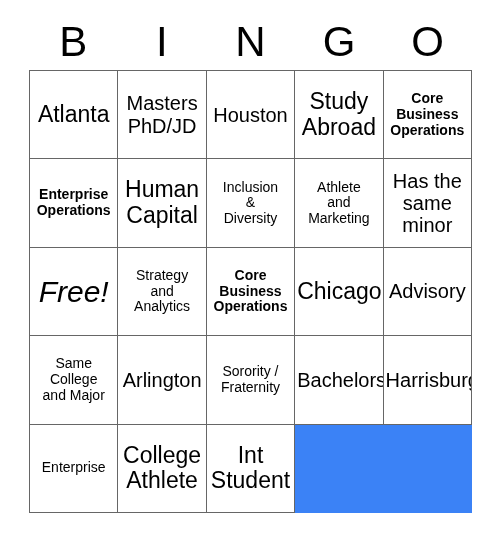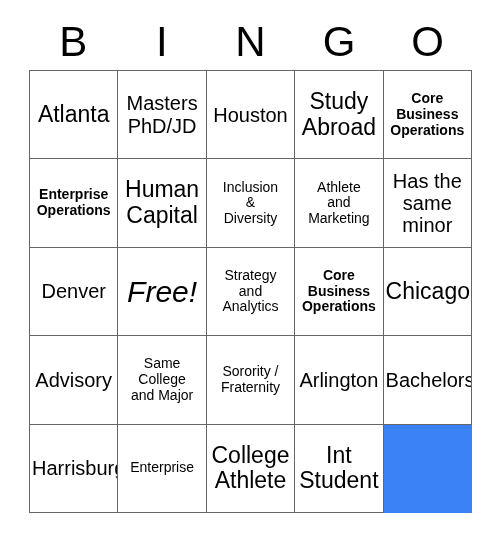--- a/index.html
+++ b/index.html
@@ -138,23 +138,20 @@
         <span class="cell-text fs-sm">Athlete
 and
 Marketing</span>
       </div>
       <div class="bingo-cell">
         <span class="cell-text fs-md">Has the
 same
 minor</span>
       </div>
       <div class="bingo-cell">
-        <span class="cell-text fs-md">Denver</span>
-      </div>
-      <div class="bingo-cell">
         <span class="cell-text fs-free">Free!</span>
       </div>
       <div class="bingo-cell">
         <span class="cell-text fs-sm">Strategy
 and
 Analytics</span>
       </div>
       <div class="bingo-cell">
         <span class="cell-text fs-xs">Core
 Business
@@ -165,25 +162,25 @@
       </div>
       <div class="bingo-cell">
         <span class="cell-text fs-md">Advisory</span>
       </div>
       <div class="bingo-cell">
         <span class="cell-text fs-sm">Same
 College
 and Major</span>
       </div>
       <div class="bingo-cell">
+        <span class="cell-text fs-md">Arlington</span>
+      </div>
+      <div class="bingo-cell">
         <span class="cell-text fs-sm">Sorority /
 Fraternity</span>
-      </div>
-      <div class="bingo-cell">
-        <span class="cell-text fs-md">Arlington</span>
       </div>
       <div class="bingo-cell">
         <span class="cell-text fs-md">Bachelors</span>
       </div>
       <div class="bingo-cell">
         <span class="cell-text fs-md">Harrisburg</span>
       </div>
       <div class="bingo-cell">
         <span class="cell-text fs-sm">Enterprise</span>
       </div>

